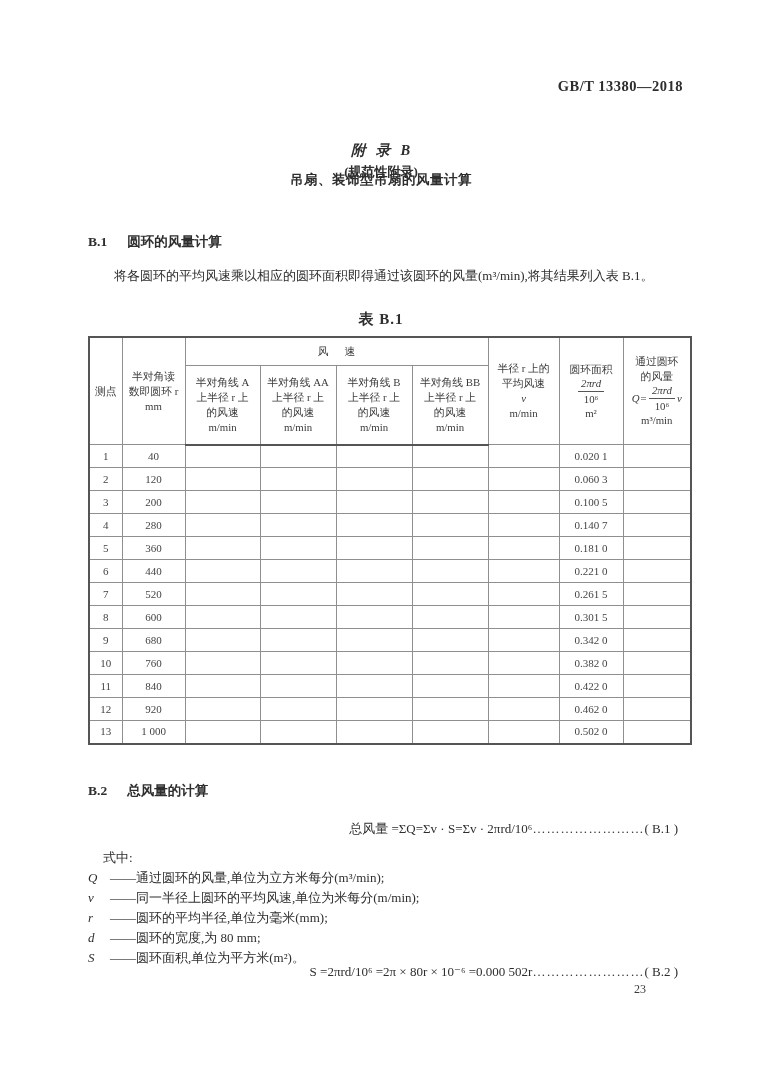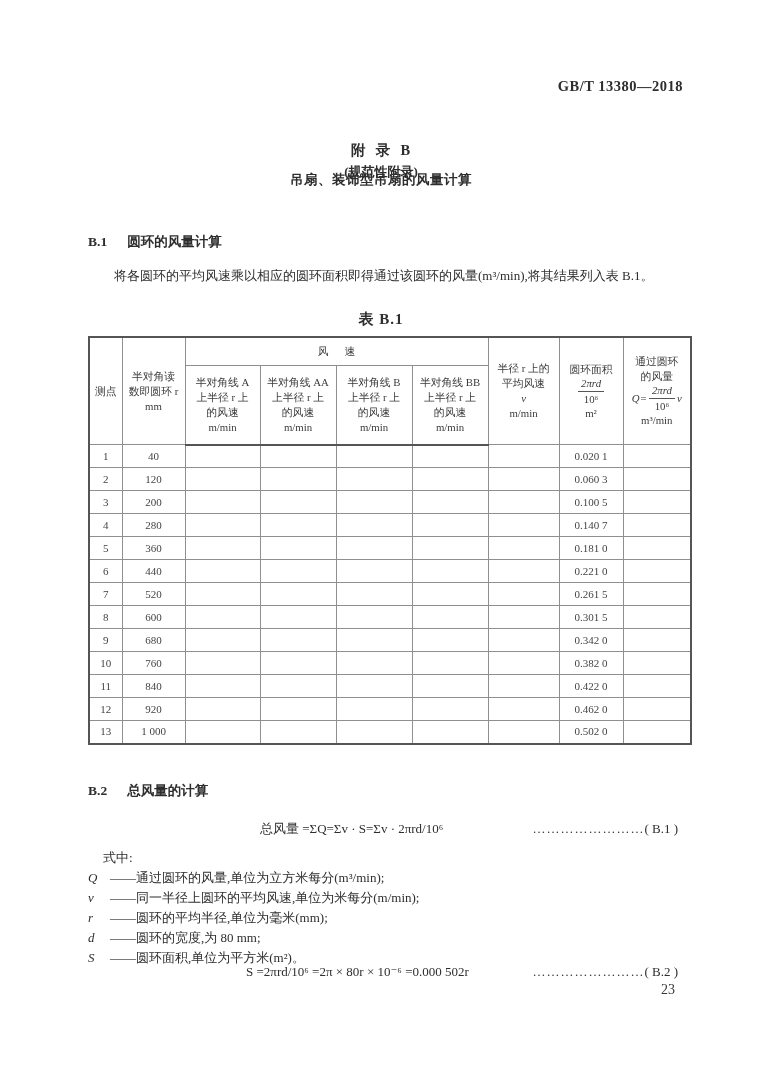--- a/index.html
+++ b/index.html
@@ -13,21 +13,21 @@
   }
   .abs{position:absolute;}
   .pre{white-space:pre;}
   .center{left:0;right:0;text-align:center;}
   .sym{font-style:italic;}
 
   
   #std-ref{top:78px;right:79px;font-size:14.5px;font-weight:bold;letter-spacing:.5px;margin-left:25px;}
 
   
-  #t-appendix{top:141px;font-size:14.5px;font-weight:bold;letter-spacing:1px;}
+  #t-appendix{top:141px;font-size:14.5px;font-weight:bold;letter-spacing:1px;font-style:italic;}
   #t-type{top:163px;font-size:13px;font-weight:bold;}
   #t-subject{top:171px;font-size:13.5px;font-weight:bold;letter-spacing:.5px;}
 
   
   .sec-heading{left:88px;font-size:13.5px;font-weight:bold;}
   #b1-heading{top:233px;}
   #b2-heading{top:782px;}
   .sec-no{margin-right:20px;}
 
   #b1-para{top:267px;left:88px;width:604px;font-size:13px;text-indent:2em;line-height:18px;}
@@ -48,29 +48,29 @@
   thead tr:first-child{height:28px;}
   #sub-header-row th{height:78px;}
   tbody tr{height:23px;}
   tbody td{font-size:11px;color:#444;}
   .frac{display:inline-block;vertical-align:middle;line-height:13px;}
   .frac .num{display:block;border-bottom:1px solid #555;padding:0 3px 1px;}
   .frac .den{display:block;padding-top:1px;}
   .q-row{display:flex;align-items:center;justify-content:center;gap:2px;}
 
   
-  .formula-line{display:flex;justify-content:space-between;align-items:baseline;font-size:13px;}
+  .formula-line{display:flex;justify-content:flex-end;align-items:baseline;font-size:13px;}
   #formula-b1{top:820px;left:260px;right:84px;}
   #formula-b2{top:964px;left:246px;right:84px;}
   .dots{letter-spacing:1px;color:#3a3a3a;}
   #where{top:849px;left:103px;font-size:13px;}
   #def-list{top:868px;left:88px;width:610px;}
   .def-item{font-size:13px;line-height:20px;display:flex;}
   .def-sym{display:inline-block;width:22px;font-style:italic;}
-  #page-num{top:982px;right:87px;font-size:14px;color:#3a3a3a;}
+  #page-num{top:982px;right:116px;font-size:12px;color:#3a3a3a;}
 </style>
 </head>
 <body>
 
 <div class="abs" id="std-ref">GB/T 13380—2018</div>
 
 <div class="abs center pre" id="t-appendix">附  录  B</div>
 <div class="abs center" id="t-type">(规范性附录)</div>
 <div class="abs center" id="t-subject">吊扇、装饰型吊扇的风量计算</div>
 

